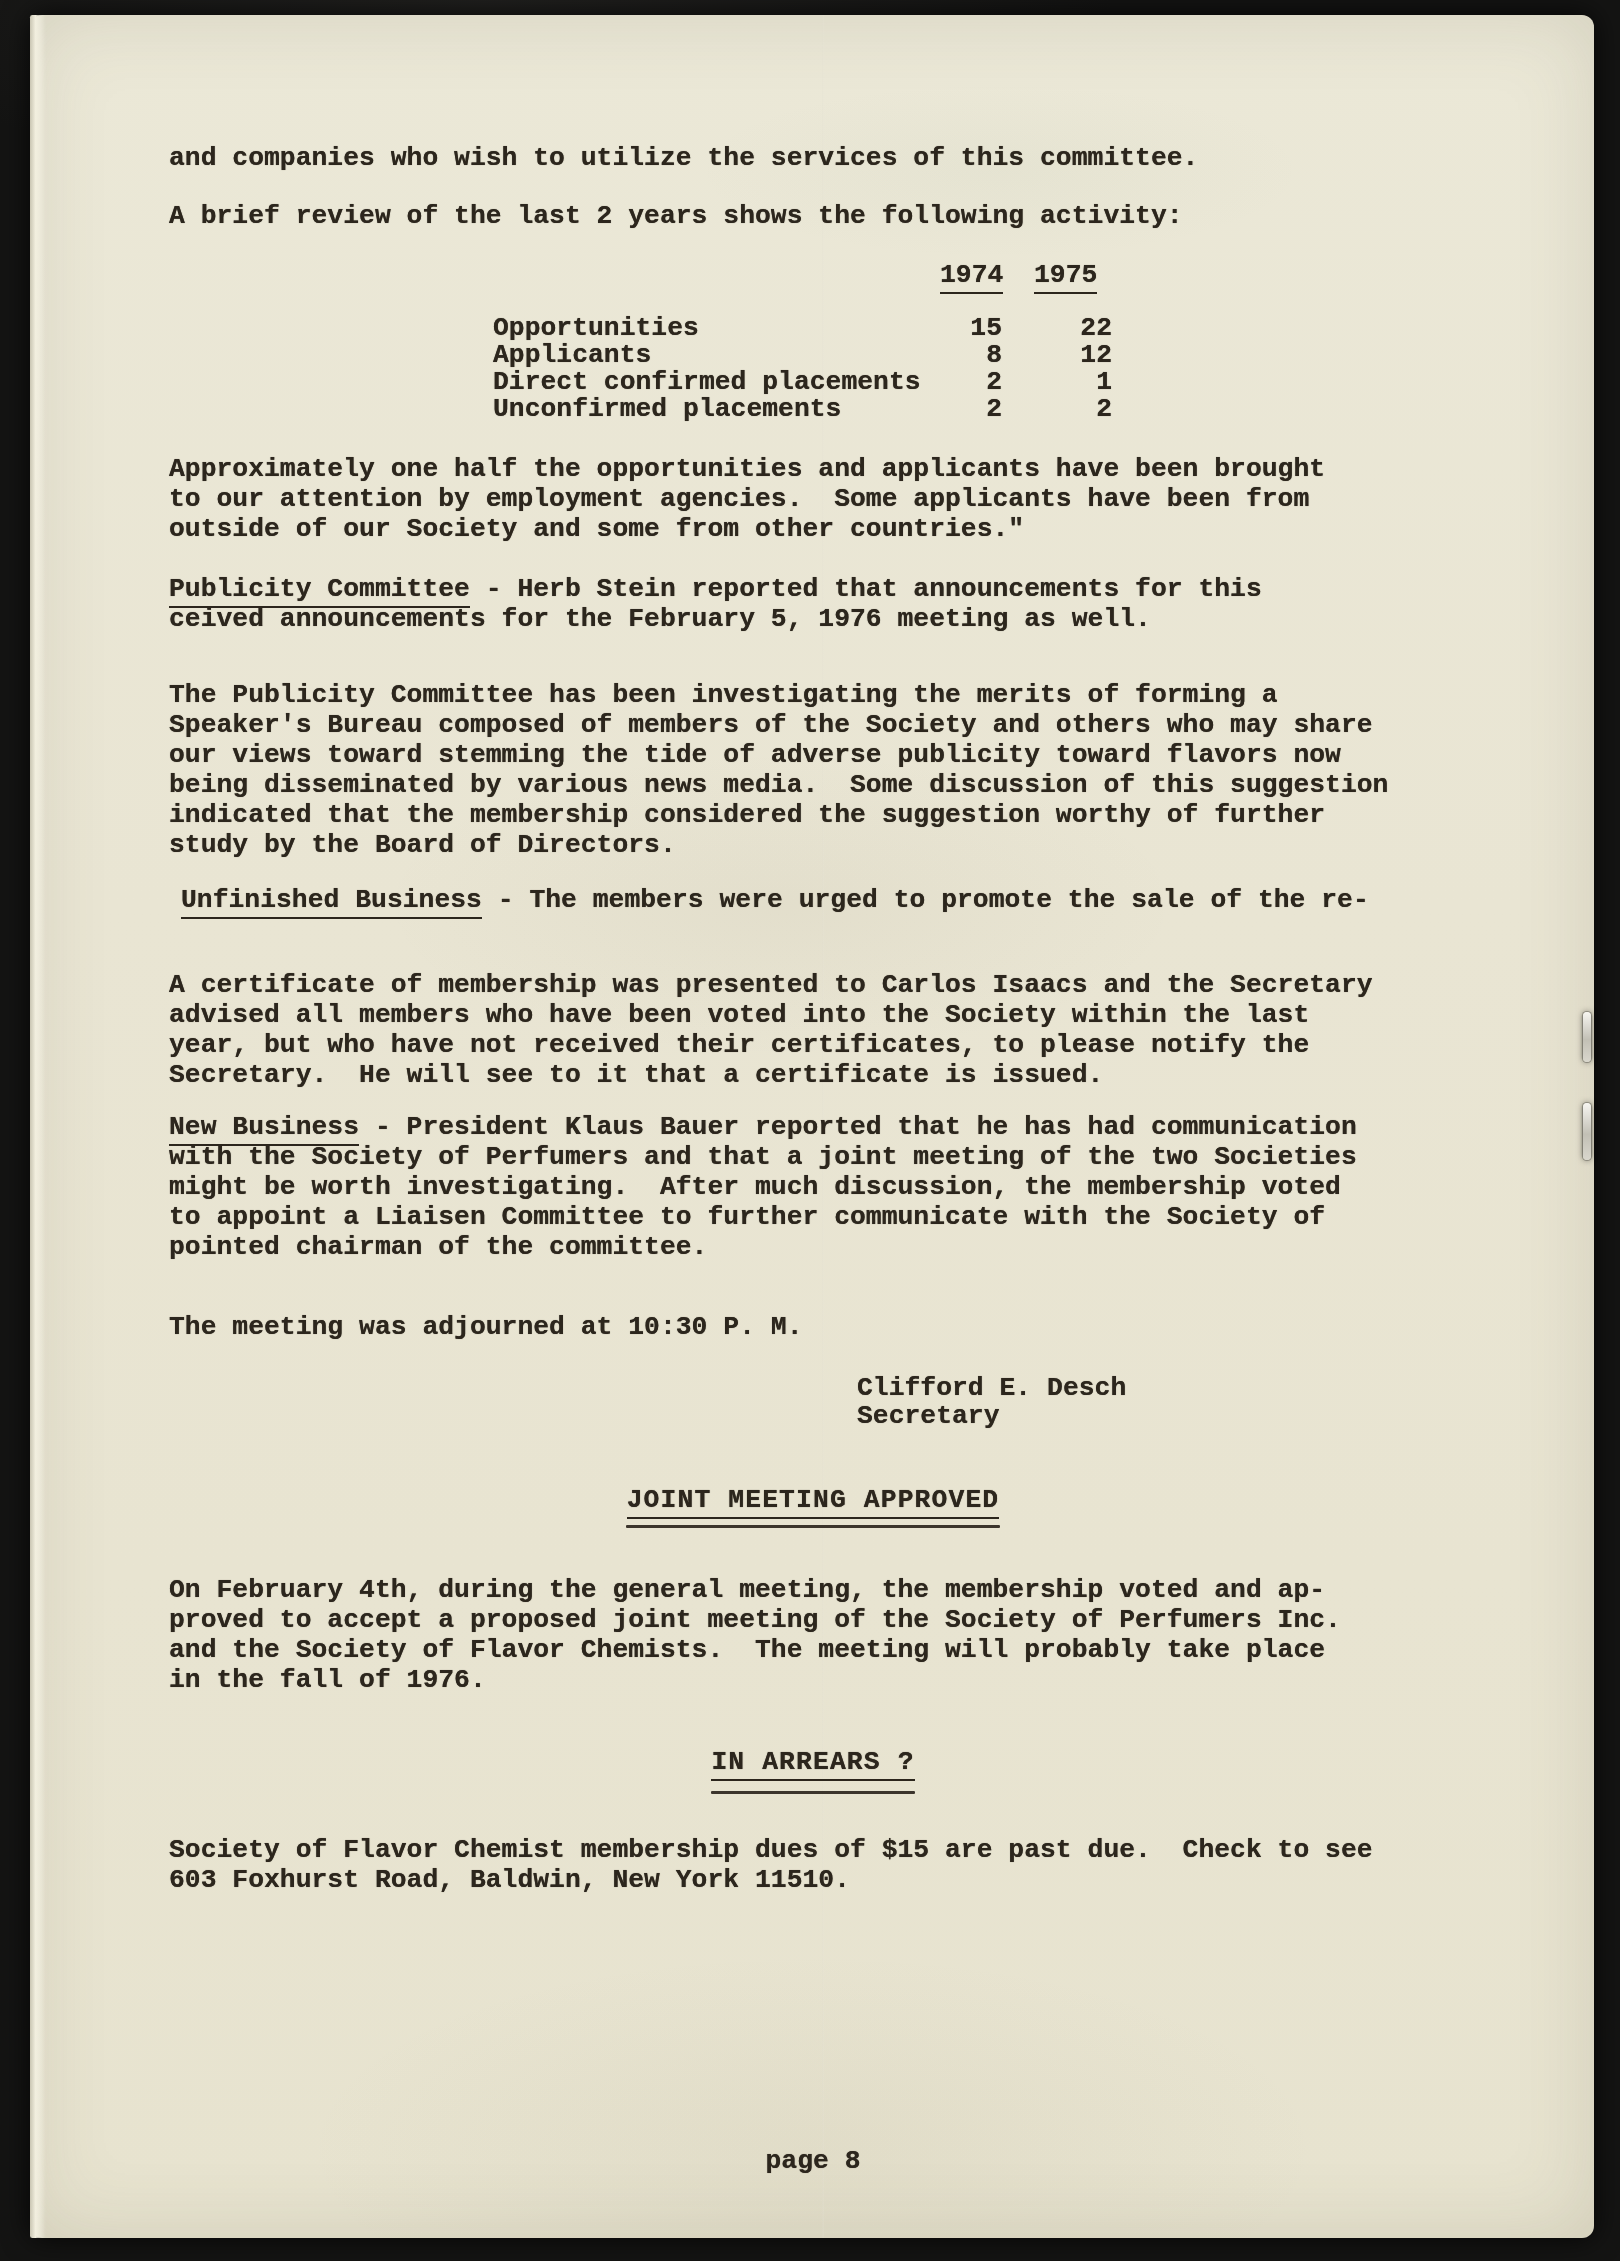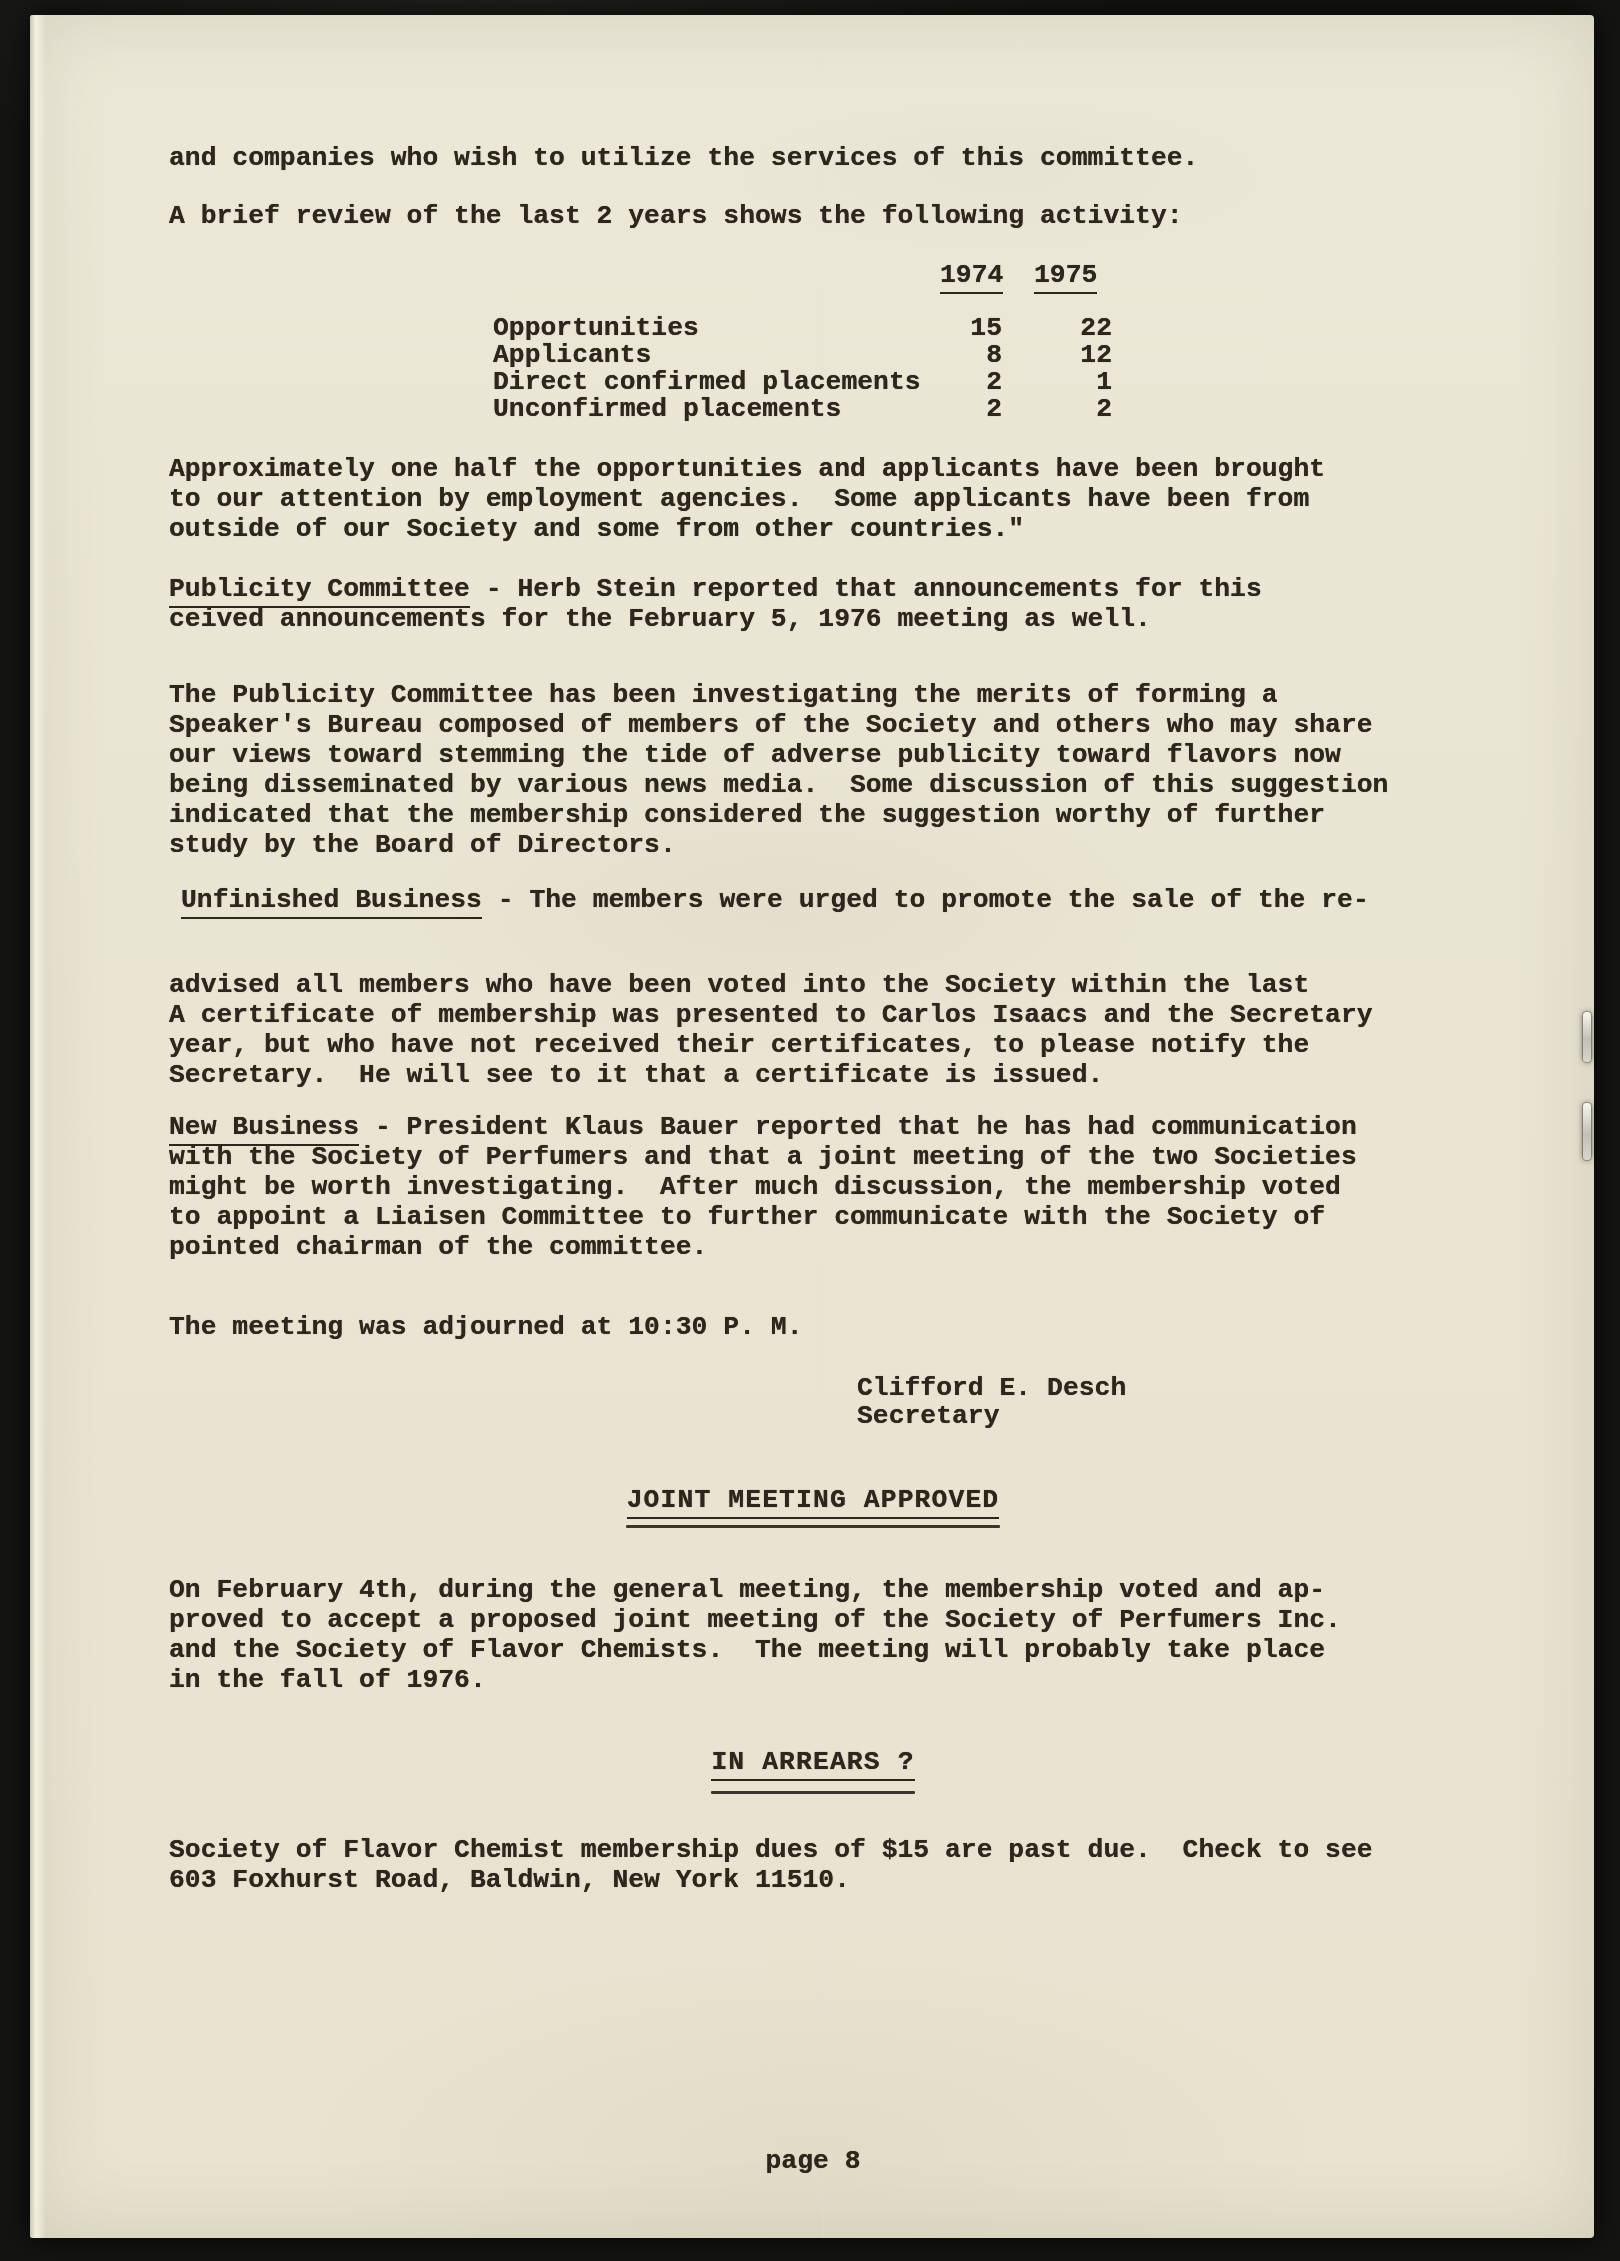--- a/index.html
+++ b/index.html
@@ -25,21 +25,21 @@
     color:var(--ink);
     font-weight:700;
     font-size:26.4px;
     background:
       radial-gradient(ellipse 506px 146px at 62% 7%, rgba(140,160,135,0.06), transparent 60%),
       radial-gradient(ellipse 619px 236px at 48% 40%, rgba(110,100,70,0.05), transparent 65%),
       radial-gradient(ellipse 731px 281px at 50% 96%, rgba(120,110,80,0.06), transparent 70%),
       linear-gradient(90deg, rgba(255,255,250,0.55) 0px, rgba(235,231,213,0) 17px),
       linear-gradient(180deg,#ebe8d7 0%, #e9e5d3 40%, #e7e3cf 100%);
     box-shadow: inset 0 0 79px rgba(95,85,60,0.16), 0 0 28px rgba(0,0,0,0.8);
-    border-radius:4px;
+    border-radius:12px;
   }
   .paper::before{ 
     content:"";position:absolute;left:0;top:0;bottom:0;width:14.6px;
     background:linear-gradient(90deg,#c9c5b2 0px,var(--paper-edge) 5.6px, rgba(244,241,226,0) 100%);
     border-radius:2.3px 0 0 2.3px;
   }
   .crease{
     position:absolute;top:0;bottom:0;width:2.3px;
     background:linear-gradient(90deg, rgba(110,100,75,0.08), rgba(255,255,245,0.28), rgba(110,100,75,0.06));
   }
@@ -136,22 +136,22 @@
       <div class="line">being disseminated by various news media.  Some discussion of this suggestion</div>
       <div class="line">indicated that the membership considered the suggestion worthy of further</div>
       <div class="line">study by the Board of Directors.</div>
     </div>
 
     <div class="block" style="top:870px;margin-left:12px;">
       <div class="line"><span class="u">Unfinished Business</span><span> - The members were urged to promote the sale of the re-</span></div>
     </div>
 
     <div class="block" style="top:955px;">
+      <div class="line">A certificate of membership was presented to Carlos Isaacs and the Secretary</div>
       <div class="line">advised all members who have been voted into the Society within the last</div>
-      <div class="line">A certificate of membership was presented to Carlos Isaacs and the Secretary</div>
       <div class="line">year, but who have not received their certificates, to please notify the</div>
       <div class="line">Secretary.  He will see to it that a certificate is issued.</div>
     </div>
 
     <div class="block" style="top:1097px;">
       <div class="line"><span class="u">New Business</span><span> - President Klaus Bauer reported that he has had communication</span></div>
       <div class="line">with the Society of Perfumers and that a joint meeting of the two Societies</div>
       <div class="line">might be worth investigating.  After much discussion, the membership voted</div>
       <div class="line">to appoint a Liaisen Committee to further communicate with the Society of</div>
       <div class="line">pointed chairman of the committee.</div>

